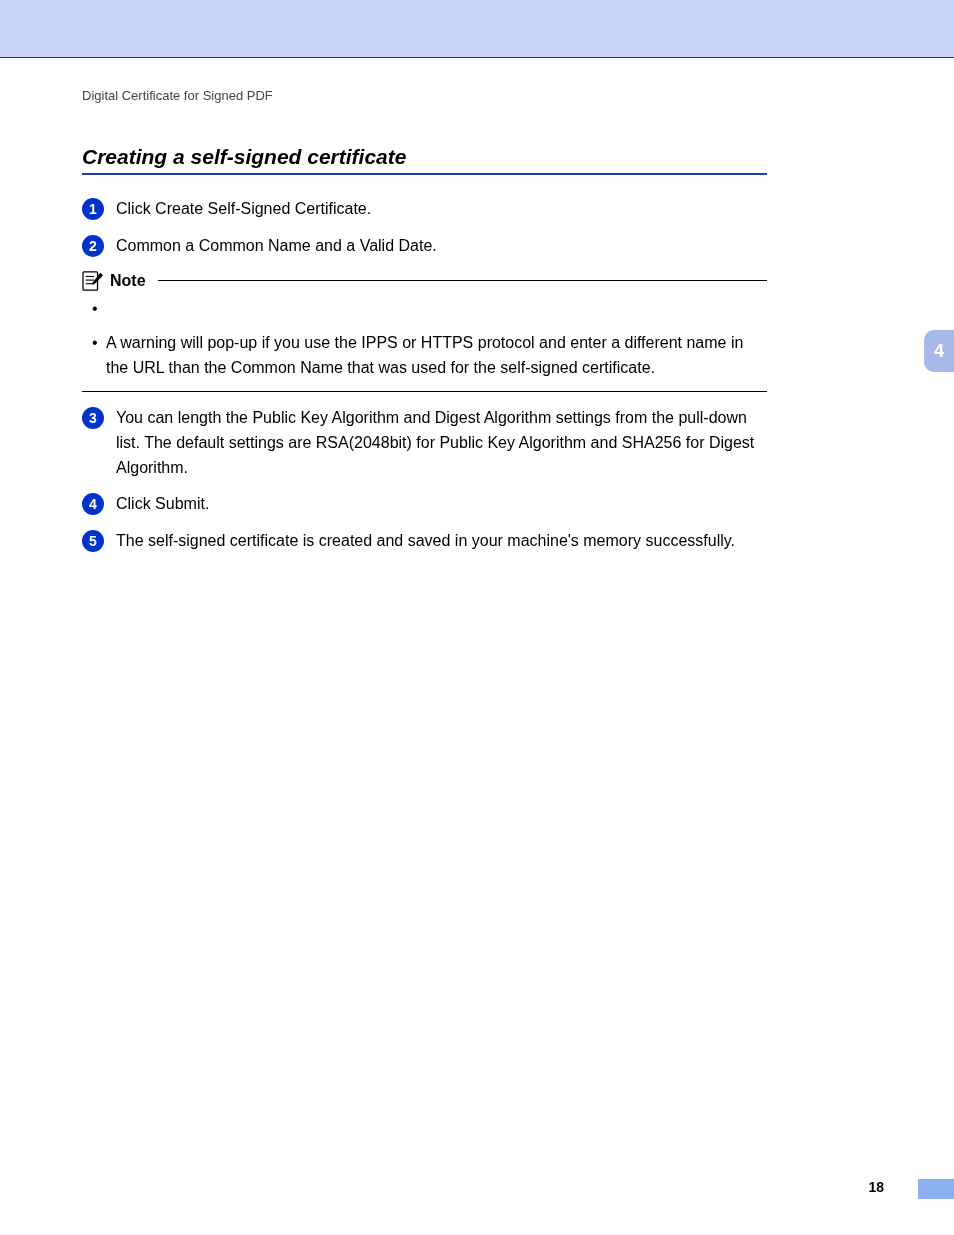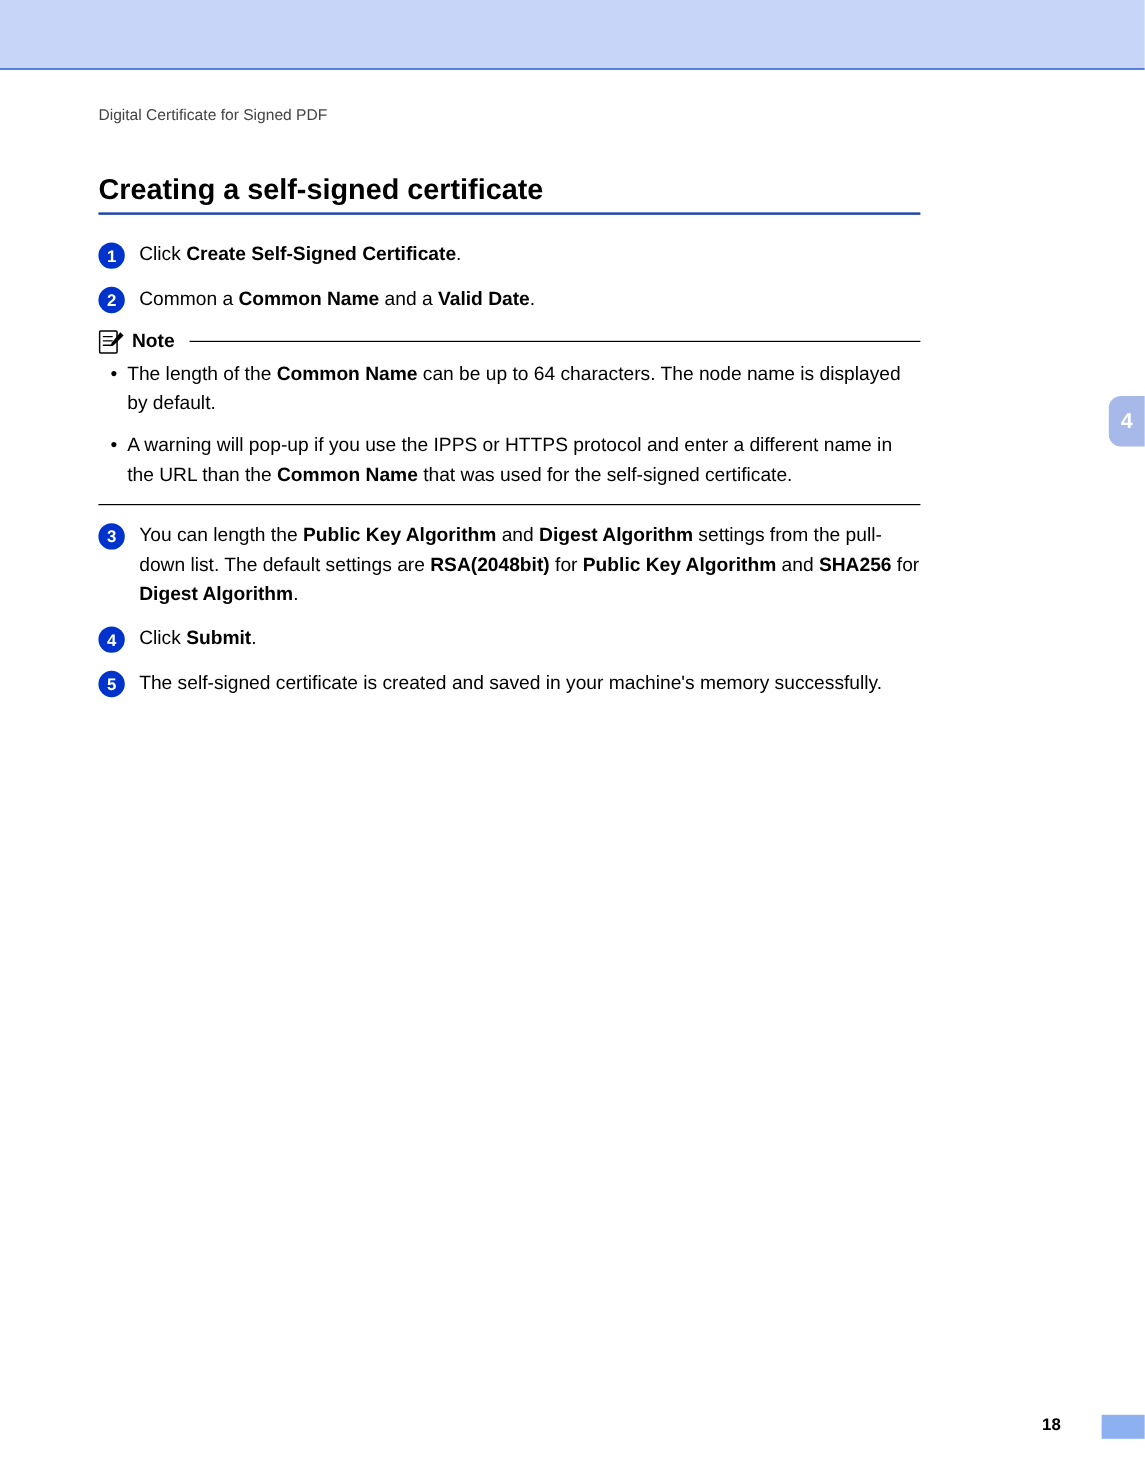--- a/index.html
+++ b/index.html
@@ -1,38 +1,38 @@
 <!DOCTYPE html>
 <html><head>
 <meta charset="utf-8">
 <style>
   * { box-sizing: border-box; margin: 0; padding: 0; }
   html, body { width: 954px; height: 1235px; background: #ffffff; font-family: Arial, Helvetica, sans-serif; color: #000; position: relative; }
   .top-bar { position: absolute; top: 0; left: 0; width: 954px; height: 58px; background: #c6d5f8; }
   .top-bar::after { content: ""; position: absolute; bottom: 0; left: 0; width: 100%; height: 1px; background: #0046c8; }
   .content { position: absolute; top: 58px; left: 0; width: 821px; padding: 30px 54px 0 82px; }
   .breadcrumb { font-size: 13px; color: #444; margin-bottom: 42px; }
-  .heading { font-size: 24px; font-weight: bold; margin-bottom: 4px; }
+  .heading { font-size: 21px; font-weight: bold; margin-bottom: 4px; font-style: italic; }
   .heading-rule { height: 2px; background: #1a3fae; margin-bottom: 22px; }
   .step { display: flex; align-items: flex-start; margin-bottom: 12px; }
   .step .num { flex: 0 0 22px; width: 22px; height: 22px; border-radius: 50%; background: #0033cc; color: #fff; font-weight: bold; font-size: 14px; display: flex; align-items: center; justify-content: center; margin-right: 12px; margin-top: 1px; }
   .step .txt { font-size: 16px; line-height: 1.55; flex: 1; }
   .note-block { margin-top: 2px; margin-bottom: 14px; }
   .note-header { display: flex; align-items: center; }
   .note-icon { width: 22px; height: 20px; margin-right: 6px; }
   .note-label { font-size: 16px; font-weight: bold; margin-right: 12px; }
   .note-line { flex: 1; height: 1px; background: #000; }
   .note-items { padding: 6px 0 0 10px; }
   .note-item { display: flex; font-size: 16px; line-height: 1.55; margin-bottom: 10px; }
   .note-item .bullet { flex: 0 0 14px; }
   .note-bottom { height: 1px; background: #000; margin-top: 4px; }
   .side-tab { position: absolute; right: 0; top: 330px; width: 30px; height: 42px; background: #a6b9e8; border-top-left-radius: 10px; border-bottom-left-radius: 10px; color: #fff; font-size: 18px; font-weight: bold; display: flex; align-items: center; justify-content: center; }
   .page-num { position: absolute; bottom: 40px; right: 70px; font-size: 14px; font-weight: bold; }
   .page-strip { position: absolute; bottom: 36px; right: 0; width: 36px; height: 20px; background: #8cb0f0; }
-  b { font-weight: bold; }
+  b { font-weight: normal; }
 </style>
 </head>
 <body>
 
 <div class="top-bar"></div>
 
 <div class="content">
   <div class="breadcrumb">Digital Certificate for Signed PDF</div>
 
   <div class="heading">Creating a self-signed certificate</div>
@@ -60,23 +60,20 @@
         <line x1="4" y1="10" x2="13" y2="10" stroke="#000" stroke-width="1.2"></line>
         <line x1="4" y1="14" x2="13" y2="14" stroke="#000" stroke-width="1.2"></line>
         <path d="M20 2 L23 5 L14 14 L11 15 L12 12 Z" fill="#000"></path>
       </svg>
       <div class="note-label">Note</div>
       <div class="note-line"></div>
     </div>
     <div class="note-items">
       <div class="note-item">
         <div class="bullet">•</div>
-        <div>
-          <span>The length of the </span><b>Common Name</b><span> can be up to 64 characters. The node name is displayed by default.</span>
-        </div>
       </div>
       <div class="note-item">
         <div class="bullet">•</div>
         <div>
           <span>A warning will pop-up if you use the IPPS or HTTPS protocol and enter a different name in the URL than the </span><b>Common Name</b><span> that was used for the self-signed certificate.</span>
         </div>
       </div>
     </div>
     <div class="note-bottom"></div>
   </div>

